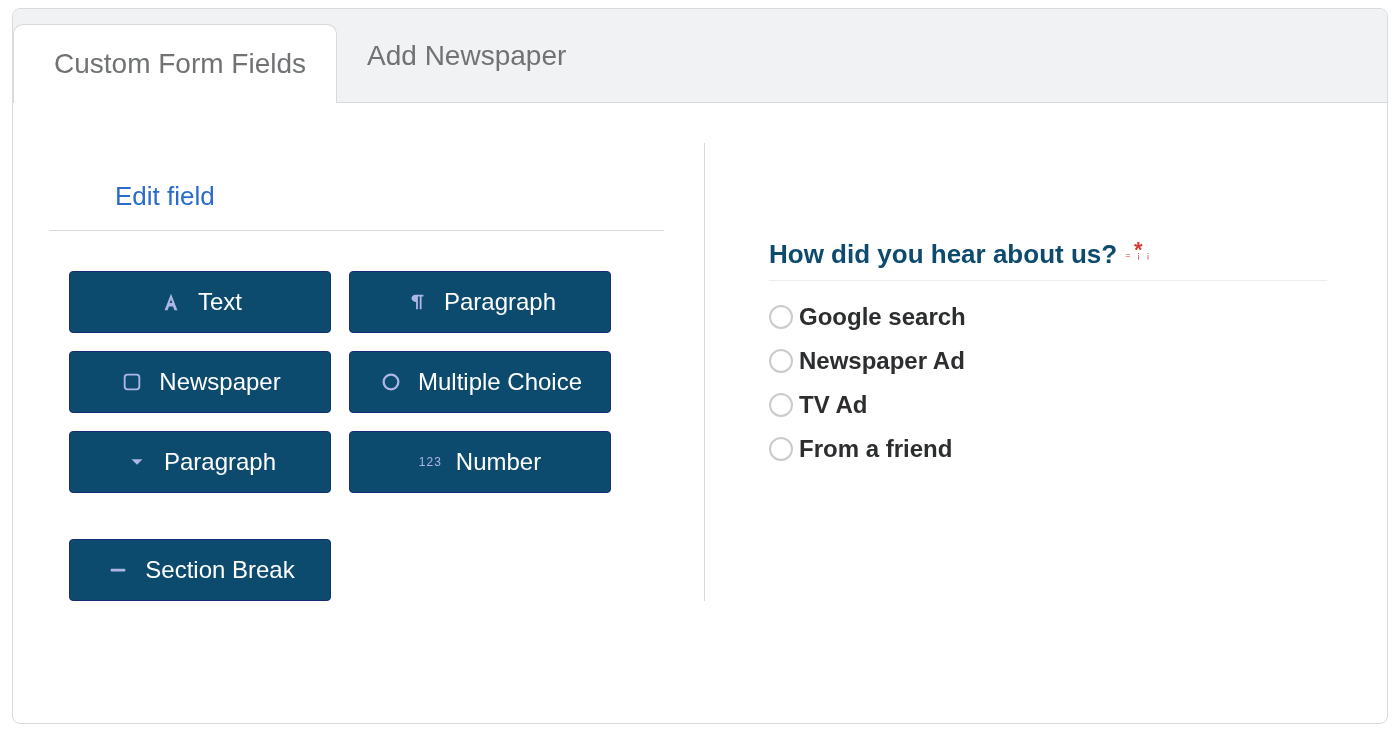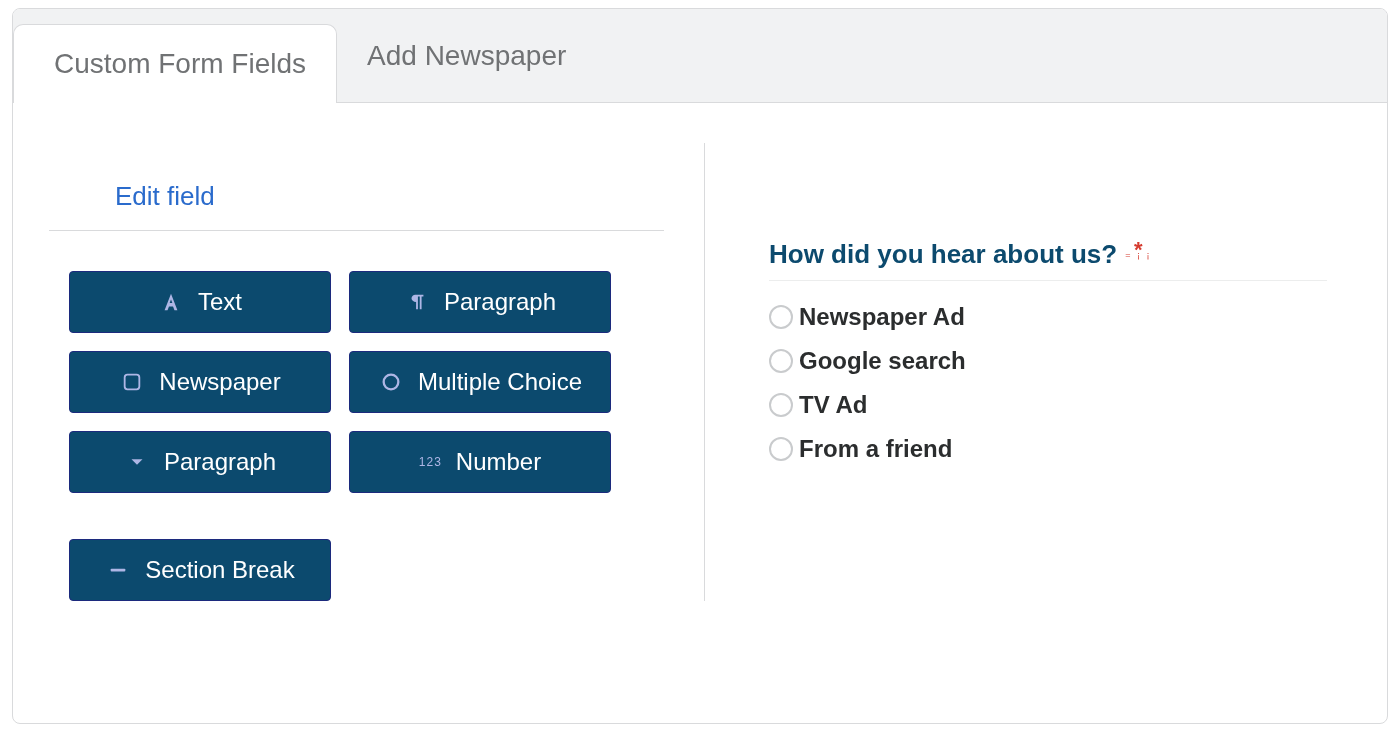--- a/index.html
+++ b/index.html
@@ -292,26 +292,26 @@
           <span class="req-wrap">
             <span class="req-star">*</span>
             <span class="req-dots">= ¡ ¡</span>
           </span>
         </div>
 
         <div class="options">
 
           <div class="opt">
             <span class="radio"></span>
-            <span class="opt-label">Newspaper Ad</span>
+            <span class="opt-label">Google search</span>
           </div>
 
           <div class="opt">
             <span class="radio"></span>
-            <span class="opt-label">Google search</span>
+            <span class="opt-label">Newspaper Ad</span>
           </div>
 
           <div class="opt">
             <span class="radio"></span>
             <span class="opt-label">TV Ad</span>
           </div>
 
           <div class="opt">
             <span class="radio"></span>
             <span class="opt-label">From a friend</span>

